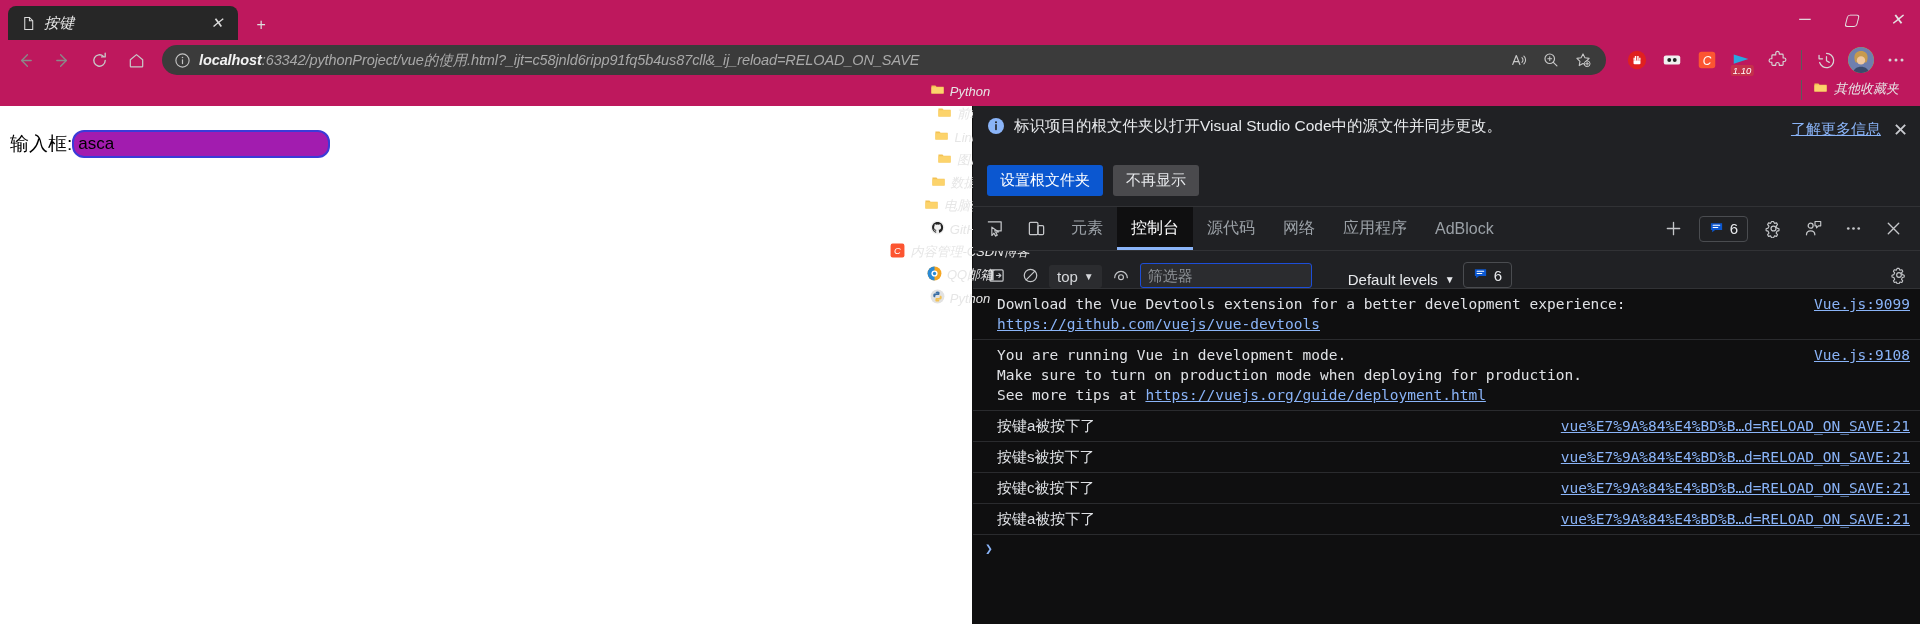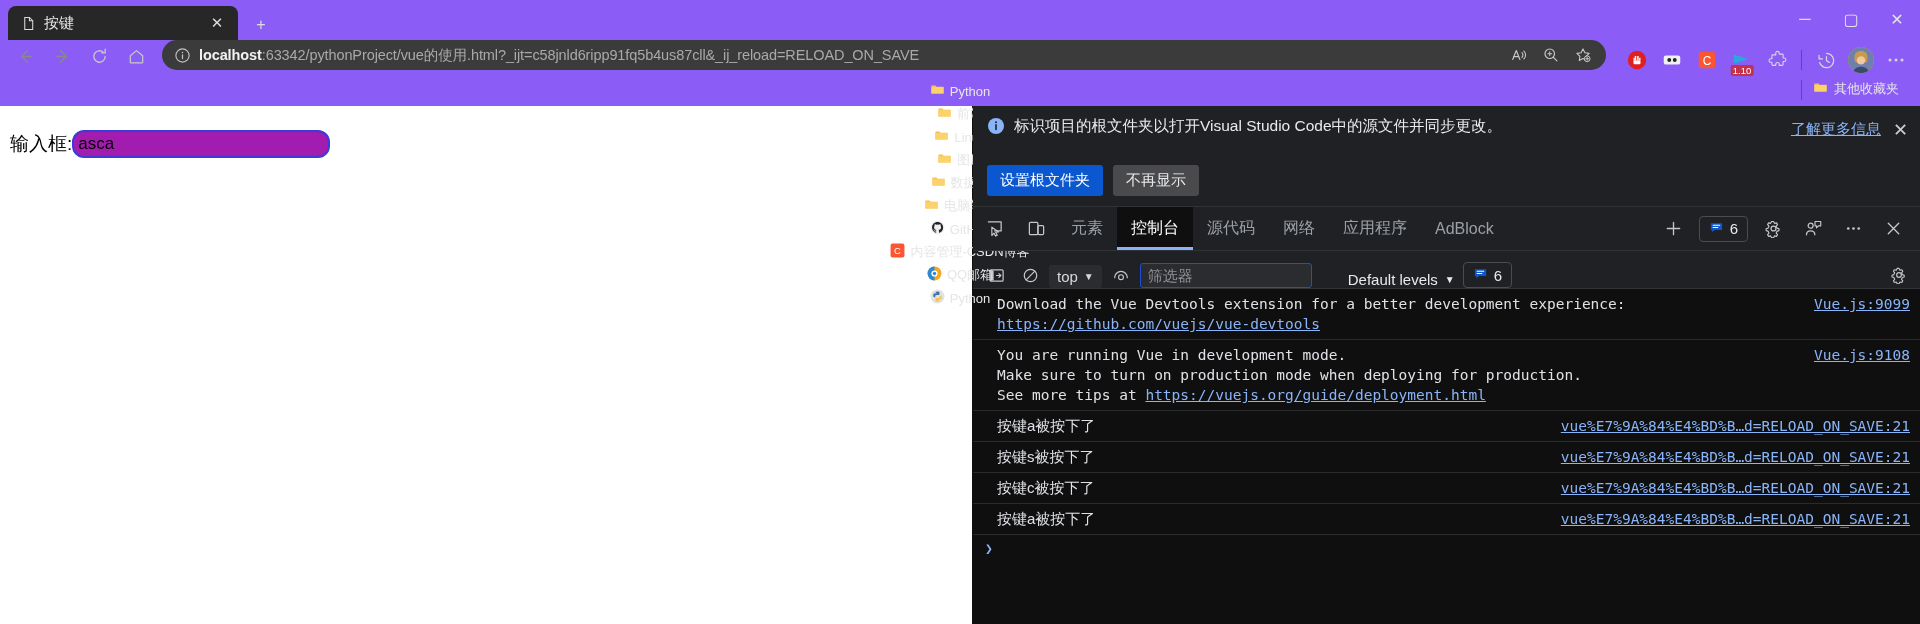--- a/index.html
+++ b/index.html
@@ -5,42 +5,42 @@
   * { box-sizing: border-box; margin: 0; padding: 0; }
   html, body {
     width: 1920px; height: 624px;
     overflow: hidden;
     font-family: "Liberation Sans", sans-serif;
     background: #fff;
   }
   #app { width: 1920px; height: 624px; position: relative; display: flex; flex-direction: column; }
 
   
-  .chrome { background: #8b5cf6; width: 100%; flex: 0 0 auto; }
+  .chrome { background: #be185d; width: 100%; flex: 0 0 auto; font-style: italic; }
 
   
   .tabstrip { height: 40px; display: flex; align-items: flex-end; padding-left: 8px; position: relative; }
   .tab {
     height: 34px; width: 230px;
     background: #272727; color: #e8e8e8;
     border-radius: 8px 8px 0 0;
     display: flex; align-items: center; gap: 8px;
     padding: 0 10px 0 12px;
     font-size: 15px;
   }
   .tab .page-icon { width: 16px; height: 16px; display: inline-flex; align-items: center; justify-content: center; }
   .tab .tab-title { flex: 1; white-space: nowrap; overflow: hidden; text-overflow: ellipsis; font-size: 15px; }
   .tab .tab-close { width: 22px; height: 22px; display: inline-flex; align-items: center; justify-content: center; border-radius: 4px; color: #ddd; }
   .newtab { width: 34px; height: 30px; display: flex; align-items: center; justify-content: center; color: #ddd; margin-left: 6px; }
 
   .winctl { position: absolute; right: 0; top: 0; height: 38px; display: flex; align-items: center; }
   .winctl div { width: 46px; height: 38px; display: flex; align-items: center; justify-content: center; color: #e4e4e4; }
 
   
-  .navbar { height: 40px; display: flex; padding: 0 8px; gap: 3px; }
+  .navbar { height: 40px; display: flex; align-items: center; padding: 0 8px; gap: 3px; }
   .navbtn { width: 34px; height: 32px; display: flex; align-items: center; justify-content: center; color: #c8c8c8; border-radius: 4px; }
   .navbtn.dim { color: #8a8a8a; }
   .omnibox {
     flex: 1; height: 30px; background: #3b3b3b; border-radius: 16px;
     display: flex; align-items: center; gap: 8px; padding: 0 8px 0 12px;
     margin: 0 6px; color: #d6d6d6; font-size: 14.5px; min-width: 0;
   }
   .omnibox .info-circle { width: 17px; height: 17px; flex: 0 0 auto; }
   .url { white-space: nowrap; overflow: hidden; text-overflow: ellipsis; flex: 1; color: #a9a9a9; letter-spacing: -0.1px; }
   .url b { color: #f2f2f2; font-weight: 600; }

